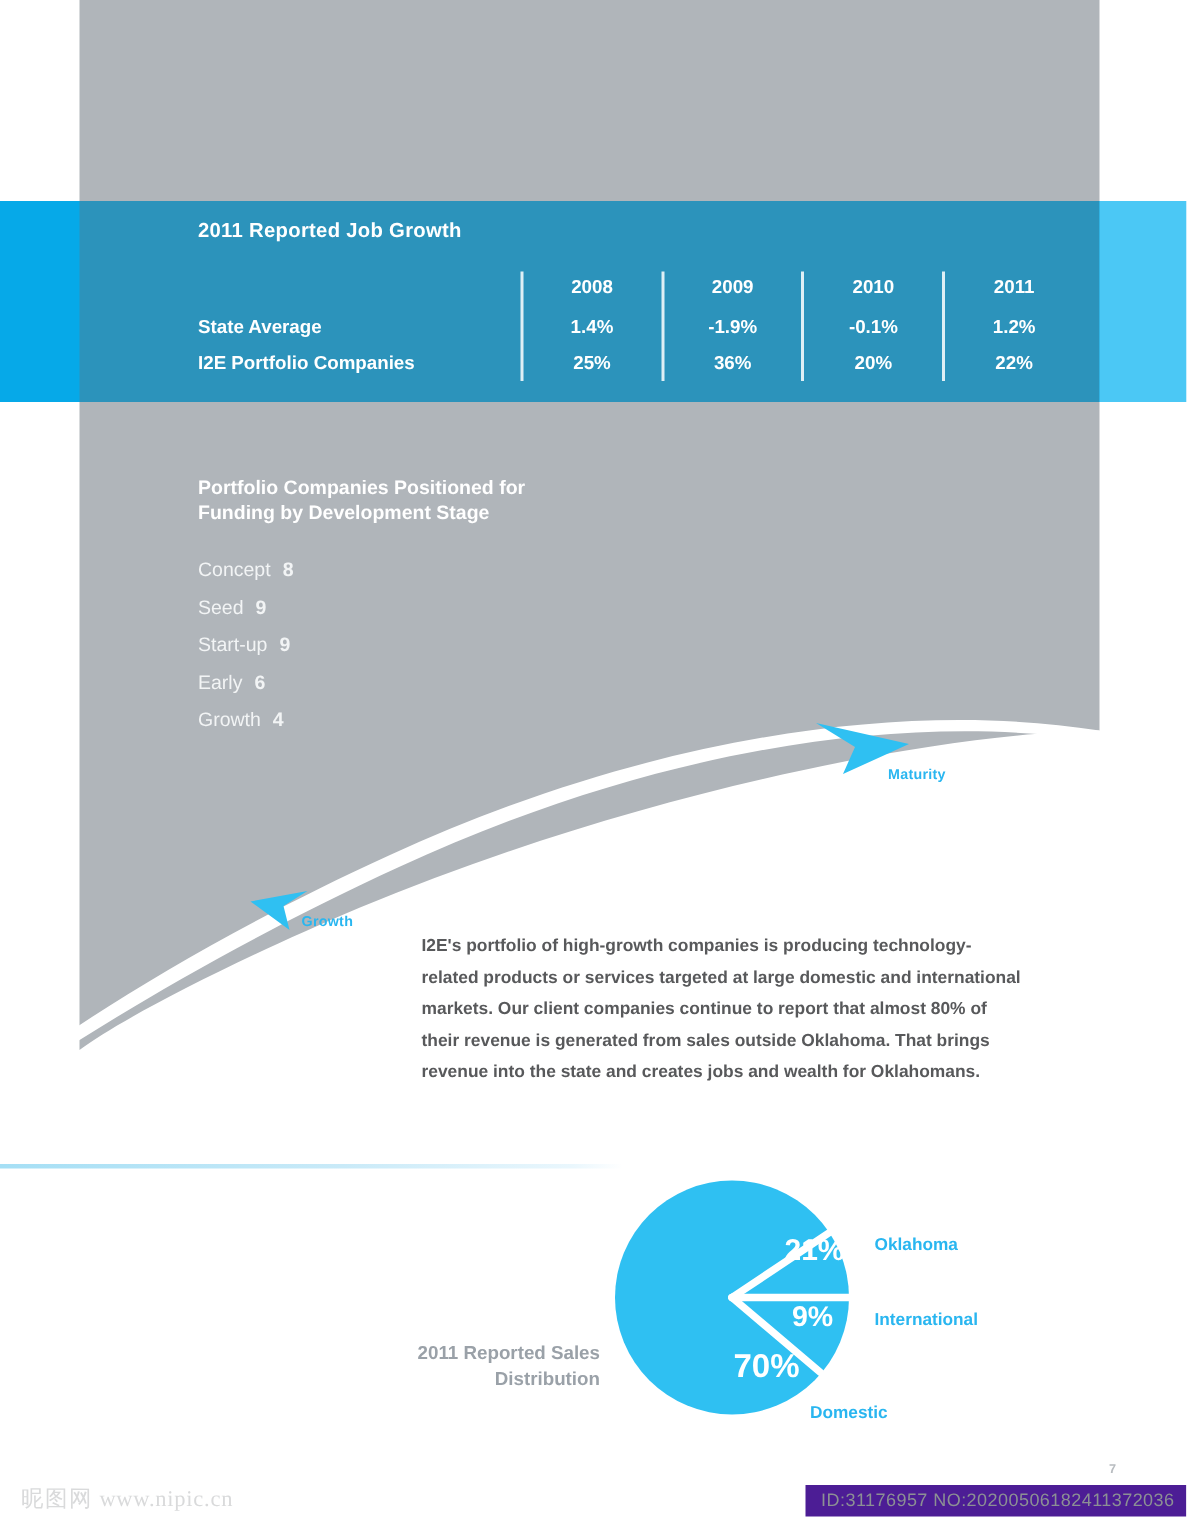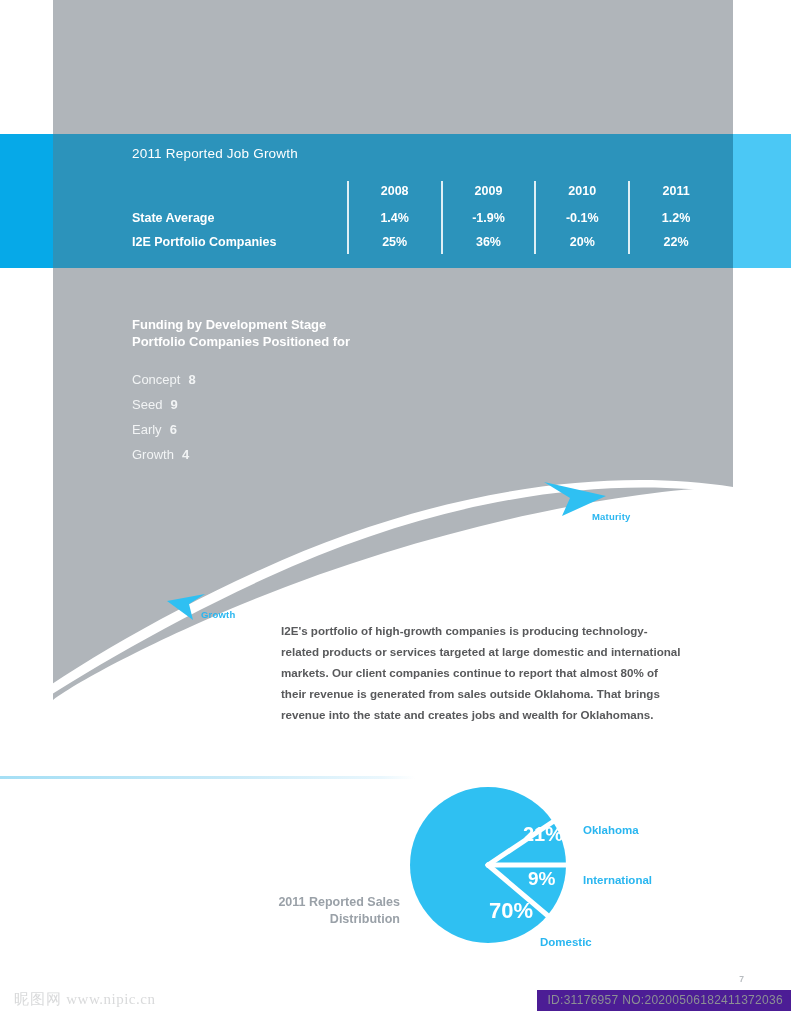--- a/index.html
+++ b/index.html
@@ -47,21 +47,21 @@
 
   
   #job-growth {
     position: absolute;
     left: 132px; top: 146px;
     width: 590px;
     color: #ffffff;
   }
   #job-growth .tbl-title {
     font-size: 13.5px;
-    font-weight: normal;
+    font-weight: bold;
     letter-spacing: .2px;
     margin-bottom: 20px;
   }
   #job-growth table {
     border-collapse: collapse;
     width: 100%;
     font-size: 12.5px;
     font-weight: bold;
   }
   #job-growth th, #job-growth td {
@@ -229,28 +229,31 @@
           <td class="vcell val">36%</td>
           <td class="vcell val">20%</td>
           <td class="vcell val">22%</td>
         </tr>
       </tbody>
     </table>
   </div>
 
   <div id="stage-block">
     <div class="stage-title">
+      <div>Portfolio Companies Positioned for</div>
       <div>Funding by Development Stage</div>
-      <div>Portfolio Companies Positioned for</div>
     </div>
     <div class="stage-row">
       <span>Concept</span><span class="cnt">8</span>
     </div>
     <div class="stage-row">
       <span>Seed</span><span class="cnt">9</span>
+    </div>
+    <div class="stage-row">
+      <span>Start-up</span><span class="cnt">9</span>
     </div>
     <div class="stage-row">
       <span>Early</span><span class="cnt">6</span>
     </div>
     <div class="stage-row">
       <span>Growth</span><span class="cnt">4</span>
     </div>
   </div>
 
   <div class="callout" style="left:540px; top:478px; width:130px; height:50px;">

